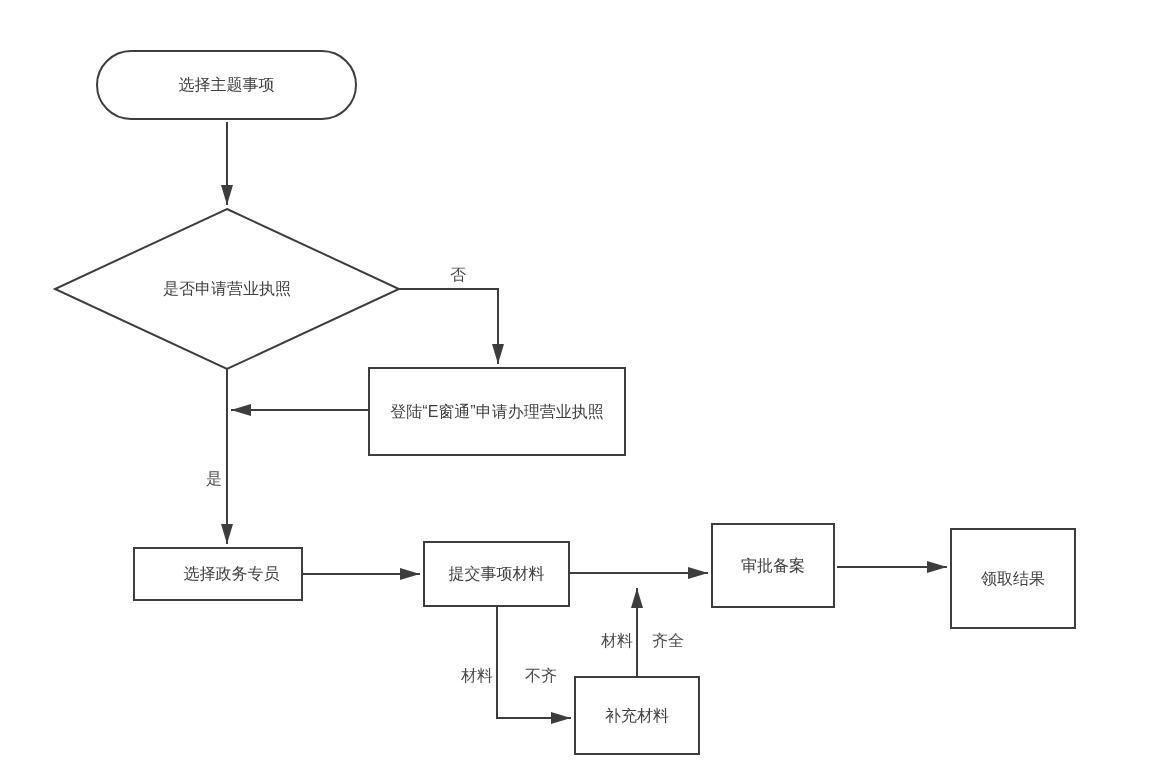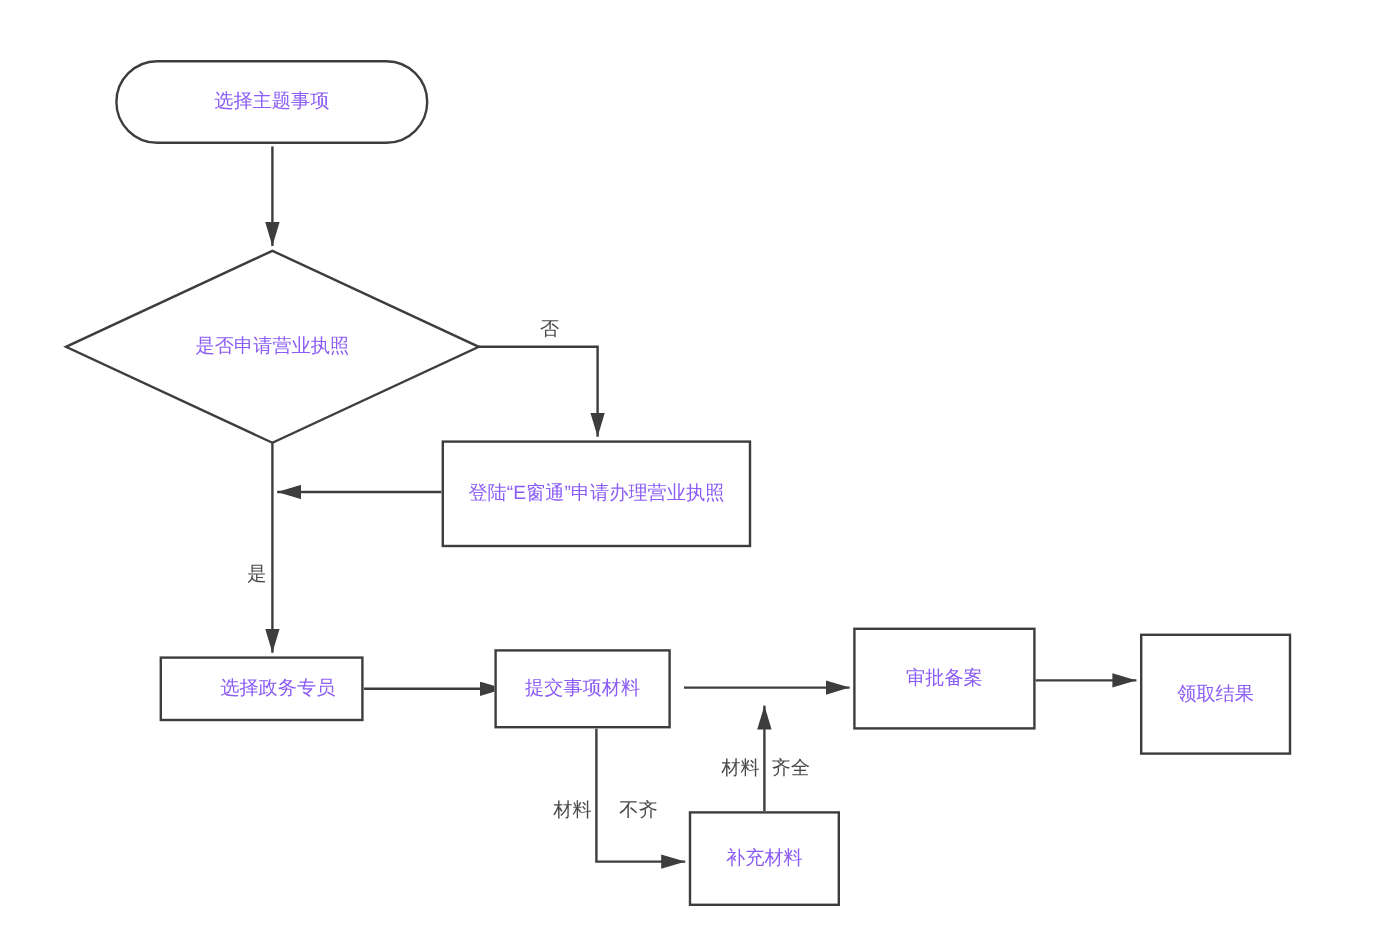--- a/index.html
+++ b/index.html
@@ -27,48 +27,48 @@
     position: absolute;
     box-sizing: border-box;
     border: 2px solid #3d3d3d;
     background: #ffffff;
     display: flex;
     align-items: center;
     justify-content: center;
     text-align: center;
     font-size: 16px;
     line-height: 24px;
-    color: #8b5cf6;
+    color: #404040;
   }
   .node.terminator {
     border-radius: 36px;
   }
   .node.transparent {
     border: none;
     background: transparent;
   }
   .edge-label {
     position: absolute;
     font-size: 16px;
     line-height: 22px;
     color: #4a4a4a;
     background: transparent;
     white-space: nowrap;
   }
   .ta-r { text-align: right; }
-  .ta-l { text-align: left; }
+  .ta-l { text-align: center; }
   .ta-c { text-align: center; }
 
   
   #node-start       { left:  96px; top:  50px; width: 261px; height: 70px; }
   #node-decision-label { left: 107px; top: 277px; width: 240px; height: 24px; }
   #node-ewindow     { left: 368px; top: 367px; width: 258px; height: 89px; padding: 0 18px; }
   #node-specialist  { left: 133px; top: 547px; width: 170px; height: 54px; padding-left: 27px; }
-  #node-submit      { left: 412px; top: 541px; width: 147px; height: 66px; }
-  #node-approval    { left: 711px; top: 523px; width: 152px; height: 85px; }
+  #node-submit      { left: 423px; top: 541px; width: 147px; height: 66px; }
+  #node-approval    { left: 711px; top: 523px; width: 124px; height: 85px; }
   #node-result      { left: 950px; top: 528px; width: 126px; height: 101px; }
   #node-supplement  { left: 574px; top: 676px; width: 126px; height: 79px; }
 
   
   #label-no          { left: 438px; top: 264px; width: 40px; }
   #label-yes         { left: 184px; top: 468px; width: 38px; }
   #label-incomplete-1 { left: 443px; top: 665px; width: 50px; }
   #label-incomplete-2 { left: 516px; top: 665px; width: 50px; }
   #label-complete-1  { left: 583px; top: 630px; width: 50px; }
   #label-complete-2  { left: 643px; top: 630px; width: 50px; }

